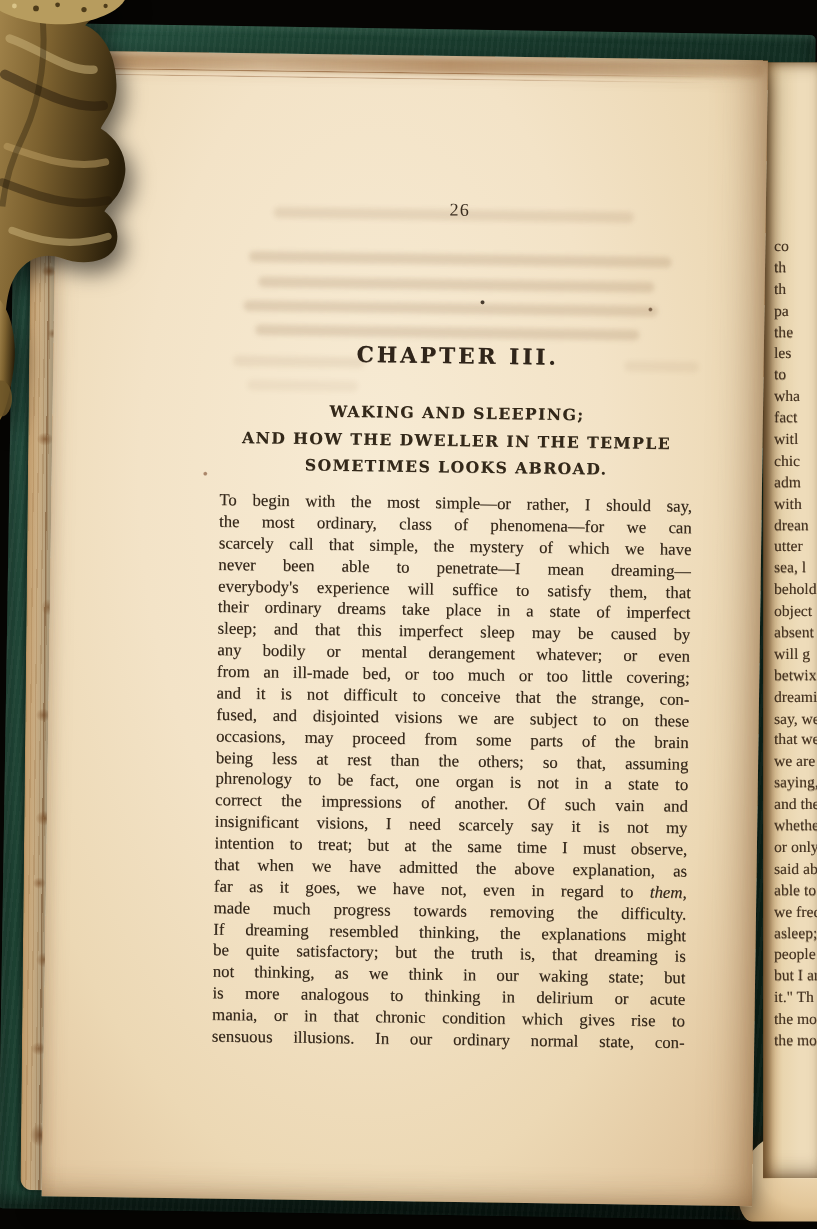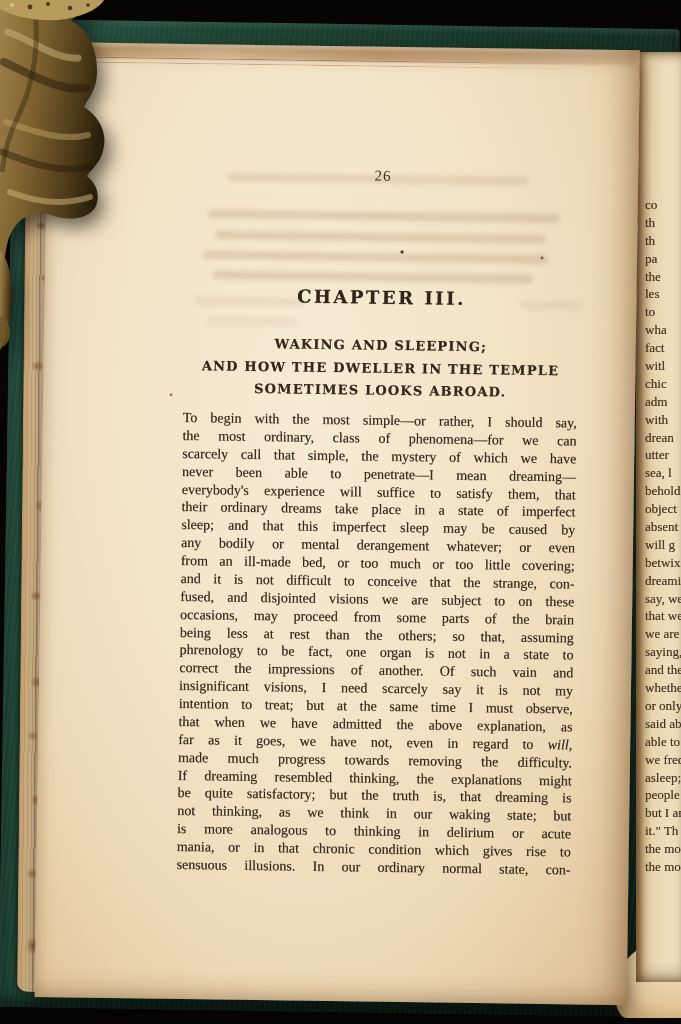--- a/index.html
+++ b/index.html
@@ -193,21 +193,21 @@
         <div class="bodyline"><span>from an ill-made bed, or too much or too little covering;</span><em></em></div>
         <div class="bodyline"><span>and it is not difficult to conceive that the strange, con-</span><em></em></div>
         <div class="bodyline"><span>fused, and disjointed visions we are subject to on these</span><em></em></div>
         <div class="bodyline"><span>occasions, may proceed from some parts of the brain</span><em></em></div>
         <div class="bodyline"><span>being less at rest than the others; so that, assuming</span><em></em></div>
         <div class="bodyline"><span>phrenology to be fact, one organ is not in a state to</span><em></em></div>
         <div class="bodyline"><span>correct the impressions of another.  Of such vain and</span><em></em></div>
         <div class="bodyline"><span>insignificant visions, I need scarcely say it is not my</span><em></em></div>
         <div class="bodyline"><span>intention to treat; but at the same time I must observe,</span><em></em></div>
         <div class="bodyline"><span>that when we have admitted the above explanation, as</span><em></em></div>
-        <div class="bodyline"><span>far as it goes, we have not, even in regard to </span><em>will,</em></div>
+        <div class="bodyline"><span>far as it goes, we have not, even in regard to </span><em>them,</em></div>
         <div class="bodyline"><span>made much progress towards removing the difficulty.</span><em></em></div>
         <div class="bodyline"><span>If dreaming resembled thinking, the explanations might</span><em></em></div>
         <div class="bodyline"><span>be quite satisfactory; but the truth is, that dreaming is</span><em></em></div>
         <div class="bodyline"><span>not thinking, as we think in our waking state; but</span><em></em></div>
         <div class="bodyline"><span>is more analogous to thinking in delirium or acute</span><em></em></div>
         <div class="bodyline"><span>mania, or in that chronic condition which gives rise to</span><em></em></div>
         <div class="bodyline"><span>sensuous illusions.  In our ordinary normal state, con-</span><em></em></div>
       </div>
   </div>
 

